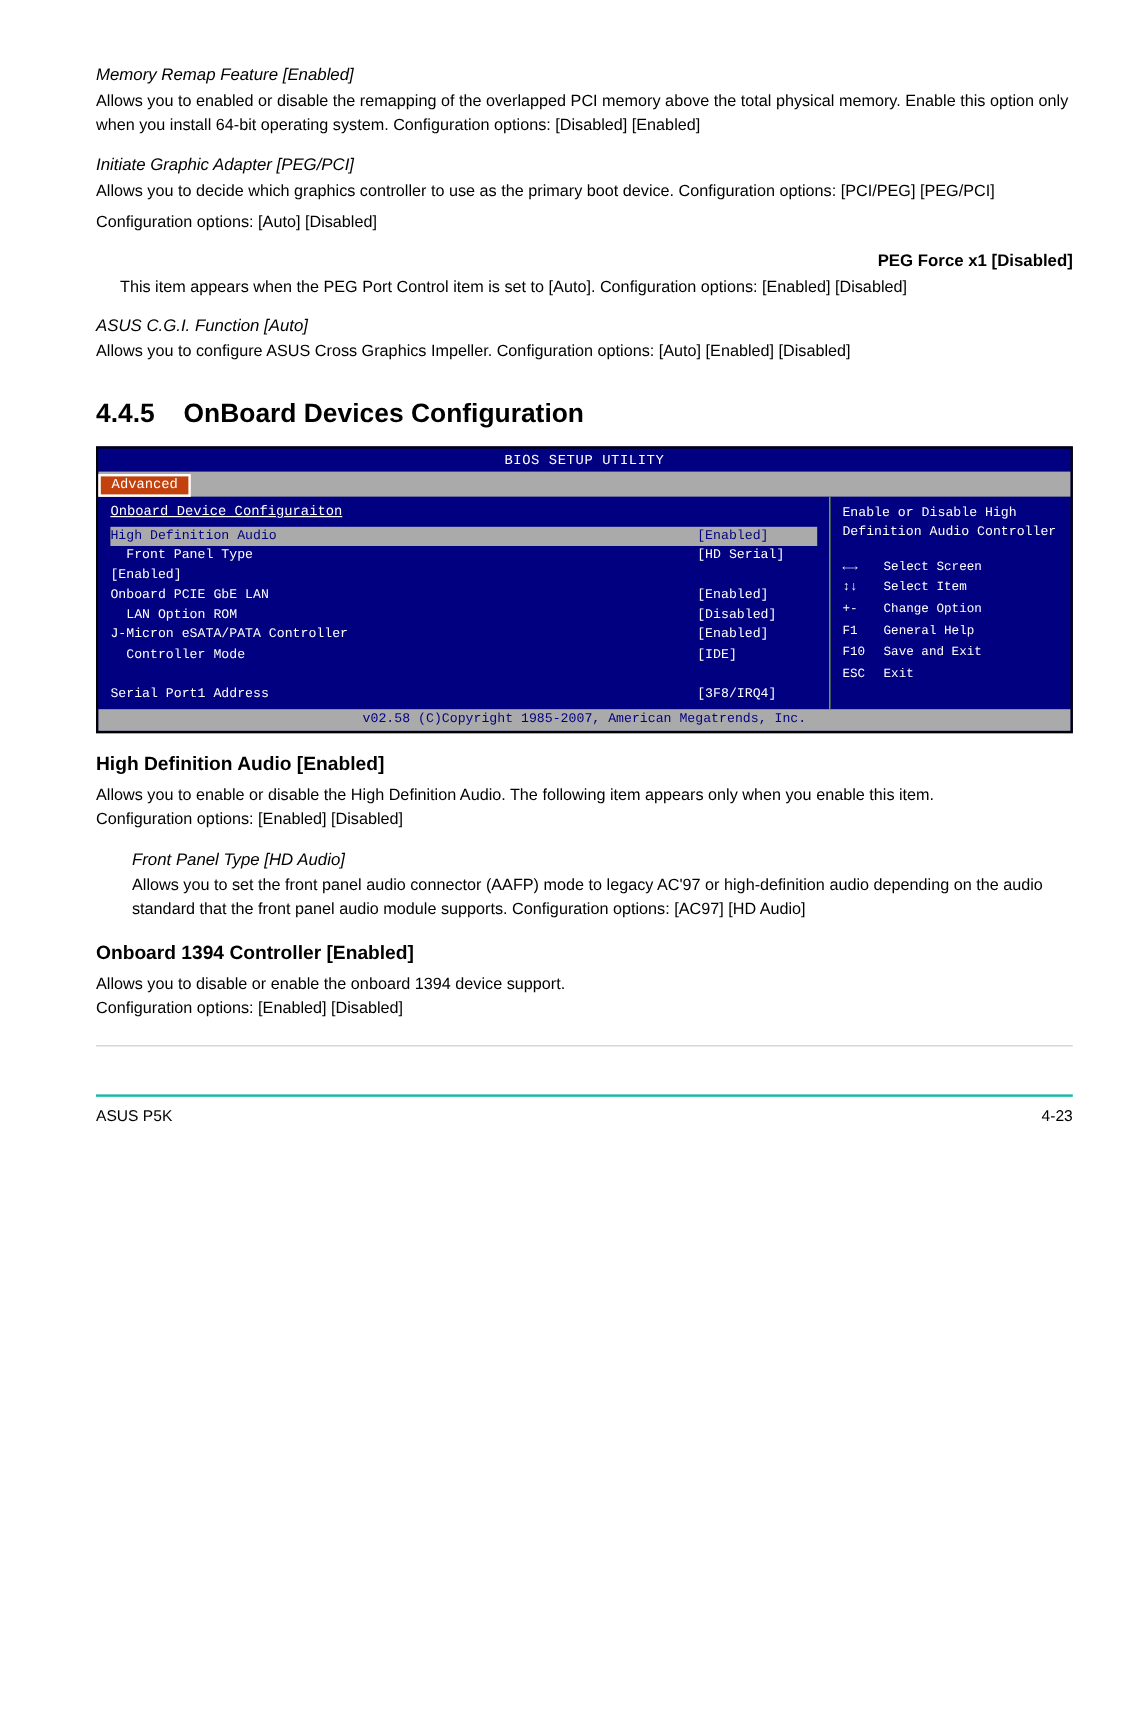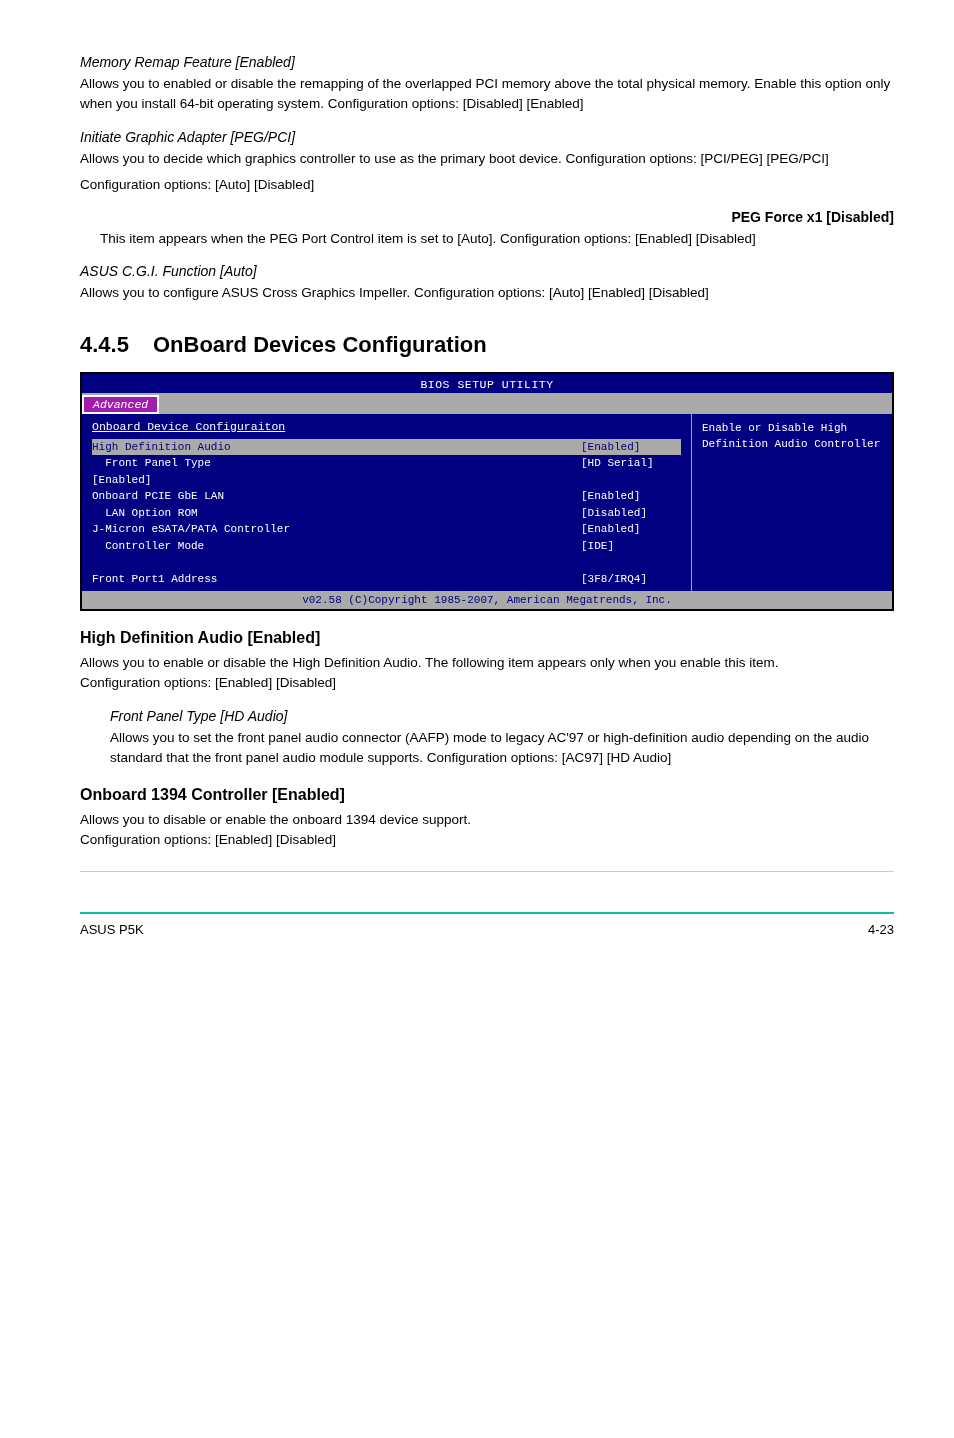--- a/index.html
+++ b/index.html
@@ -91,25 +91,24 @@
     .bios-tab {
       background: #000080;
       color: #fff;
       padding: 2px 10px;
       font-family: 'Courier New', monospace;
       font-size: 11.5px;
       border: 1px solid #aaa;
     }
 
     .bios-tab.active {
-      background: #a21caf;
+      background: #c2410c;
       color: #fff;
       outline: 2px solid #fff;
       outline-offset: -2px;
-      font-style: italic;
     }
 
     .bios-main {
       display: flex;
       background: #000080;
     }
 
     .bios-left {
       flex: 1;
       padding: 6px 10px 4px 10px;
@@ -254,26 +253,34 @@
           <span class="bios-row-value">[Enabled]</span>
         </div>
         <div class="bios-row">
           <span class="bios-row-label">&nbsp;&nbsp;Controller Mode</span>
           <span class="bios-row-value">[IDE]</span>
         </div>
         <div class="bios-row">
           <span class="bios-row-label">&nbsp;</span>
         </div>
         <div class="bios-row">
-          <span class="bios-row-label">Front Port1 Address</span>
+          <span class="bios-row-label">Serial Port1 Address</span>
           <span class="bios-row-value">[3F8/IRQ4]</span>
         </div>
       </div>
       <div class="bios-right">
         <div style="font-size:11px;line-height:1.5;margin-bottom:12px;">Enable or Disable High Definition Audio Controller</div>
+        <div class="bios-keys">
+          <div><span style="display:inline-block;width:28px;">←→</span> Select Screen</div>
+          <div><span style="display:inline-block;width:28px;">↕↓</span> Select Item</div>
+          <div><span style="display:inline-block;width:28px;">+-</span> Change Option</div>
+          <div><span style="display:inline-block;width:28px;">F1</span> General Help</div>
+          <div><span style="display:inline-block;width:28px;">F10</span> Save and Exit</div>
+          <div><span style="display:inline-block;width:28px;">ESC</span> Exit</div>
+        </div>
       </div>
     </div>
     <div class="bios-footer">v02.58 (C)Copyright 1985-2007, American Megatrends, Inc.</div>
   </div>
 
   <h3 class="main-heading">High Definition Audio [Enabled]</h3>
   <p class="description">Allows you to enable or disable the High Definition Audio. The following item appears only when you enable this item.<br>Configuration options: [Enabled] [Disabled]</p>
 
   <span class="italic-heading" style="margin-left:30px;">Front Panel Type [HD Audio]</span>
   <p class="description" style="margin-left:30px;">Allows you to set the front panel audio connector (AAFP) mode to legacy AC'97 or high-definition audio depending on the audio standard that the front panel audio module supports. Configuration options: [AC97] [HD Audio]</p>

